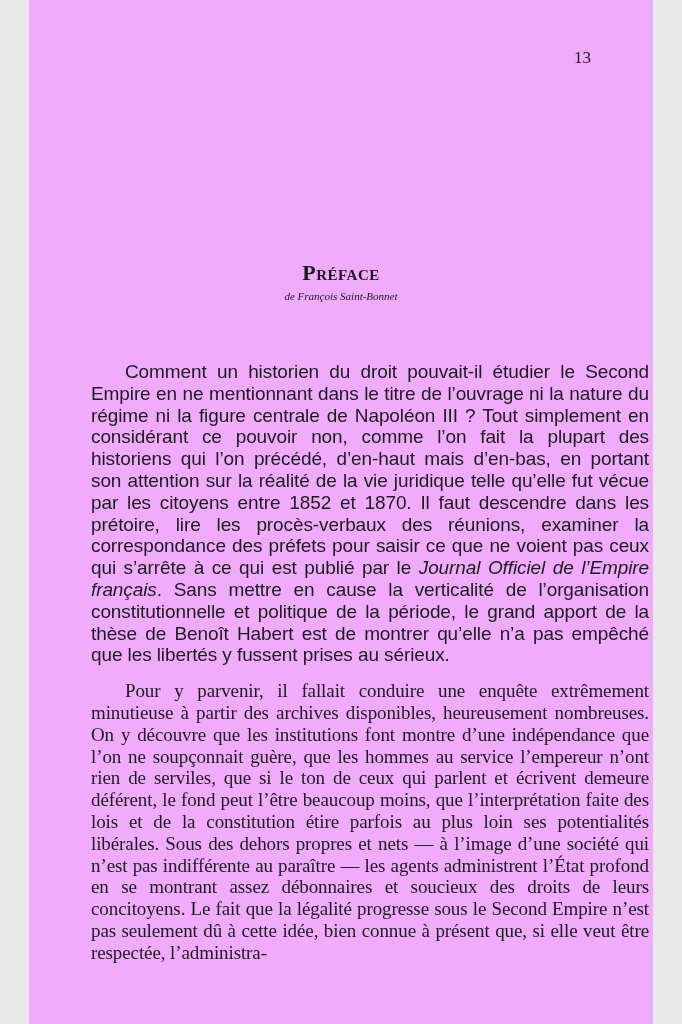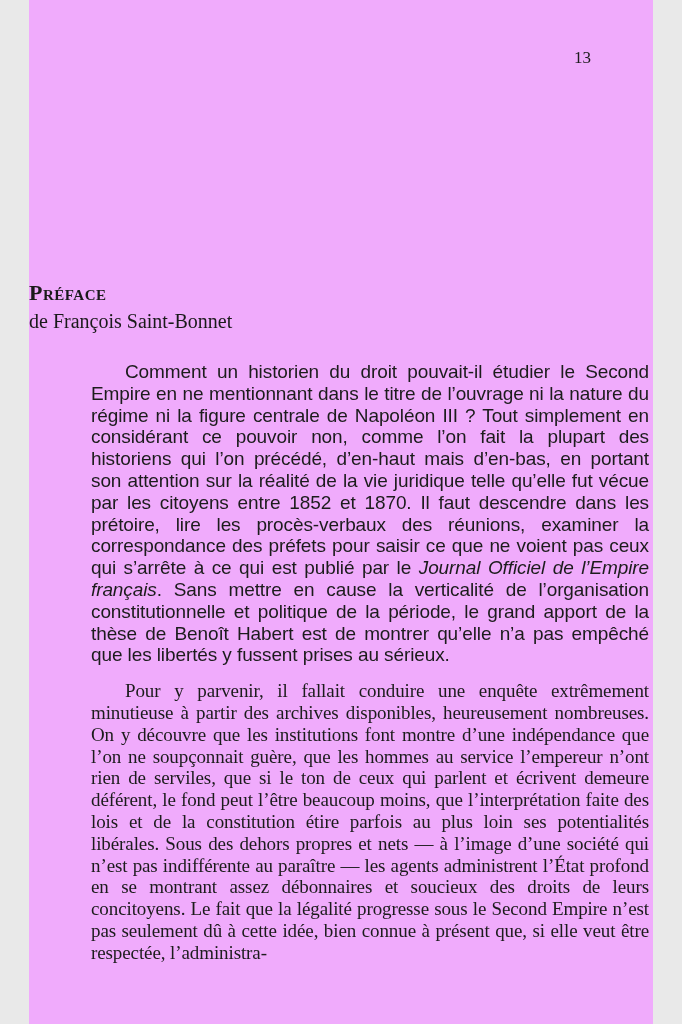--- a/index.html
+++ b/index.html
@@ -19,37 +19,38 @@
   .page-number {
     position: absolute;
     top: 48px;
     right: 62px;
     font-family: "Liberation Serif", serif;
     font-size: 17px;
     color: #1c1c1c;
   }
   .title-block {
     position: absolute;
-    top: 280px;
+    top: 260px;
     left: 0;
     width: 100%;
-    text-align: left;
+    text-align: center;
   }
   .section-title {
     font-family: "Liberation Serif", serif;
     font-variant: small-caps;
     font-weight: 700;
     font-size: 22px;
     letter-spacing: 0.5px;
     color: #1a1a1a;
     margin: 0;
   }
   .section-subtitle {
     font-family: "Liberation Serif", serif;
-    font-size: 20px;
+    font-style: italic;
+    font-size: 11px;
     color: #1a1a1a;
     margin: 4px 0 0 0;
   }
   .body-text {
     position: absolute;
     top: 361px;
     left: 62px;
     width: 558px;
     font-family: "Liberation Sans", sans-serif;
     font-size: 19px;

